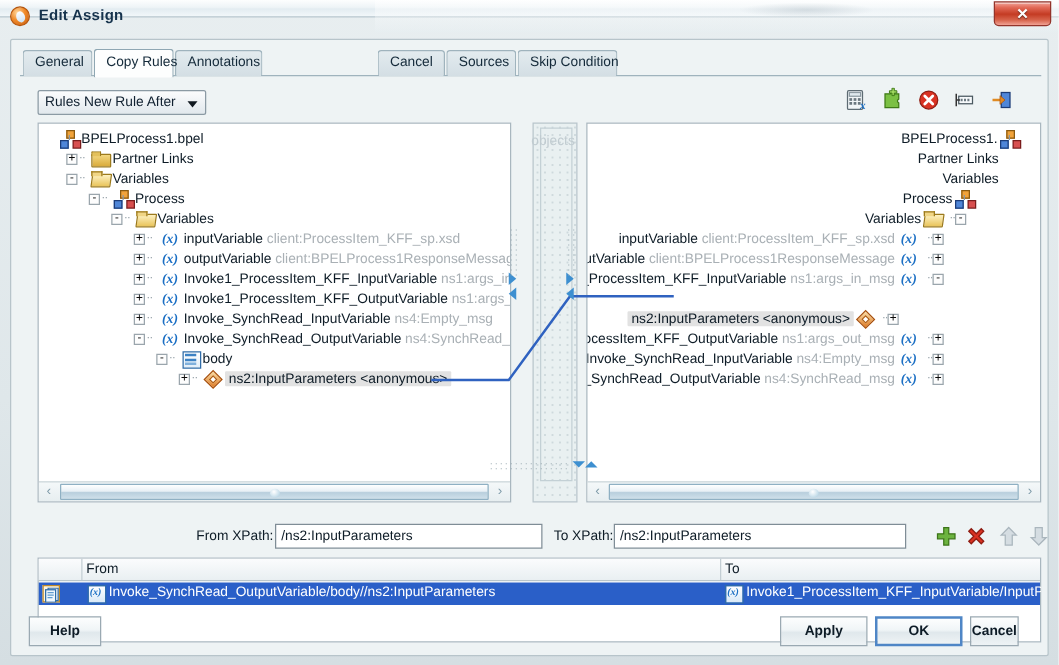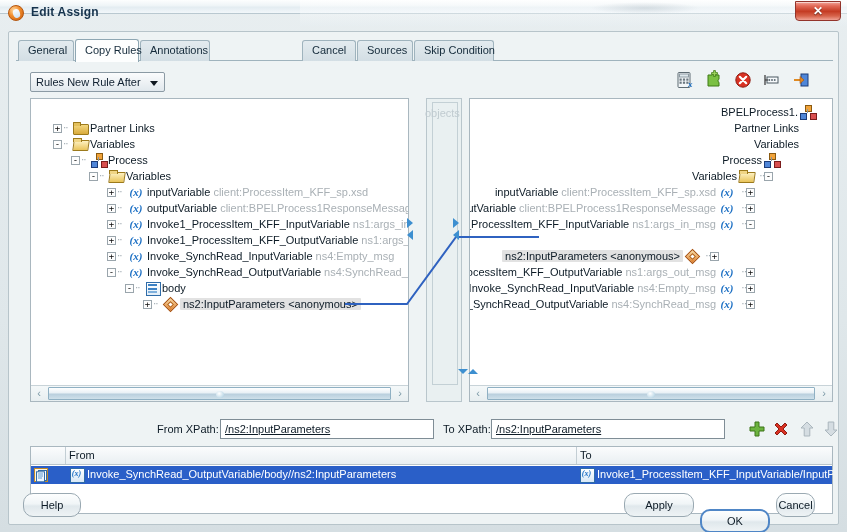--- a/index.html
+++ b/index.html
@@ -298,21 +298,21 @@
   .copycombo .caret2 {
     position: absolute; right: 7px; top: 9px; width: 0; height: 0;
     border-left: 4px solid transparent; border-right: 4px solid transparent;
     border-top: 5px solid #101820;
   }
 
   .fieldlabel { position: absolute; top: 391px; font-size: 11px; color: #0d1b26; }
   .textfield {
     position: absolute; top: 387px; height: 20px;
     background: #ffffff; border: 1px solid #7f8d96;
-    font-size: 11px; color: #0d1b26; padding: 3px 0 0 4px; text-decoration: underline;
+    font-size: 11px; color: #0d1b26; padding: 3px 0 0 4px;
   }
 
   .xp-icons { position:absolute; top:387px; left:738px; width:90px; height:20px; }
   .xpi { position:absolute; top:0; width:20px; height:20px; }
 
   
   .table {
     position: absolute; left: 21px; top: 414px; width: 803px; height: 68px;
     background: #ffffff; border: 1px solid #a9b7bf;
   }
@@ -339,24 +339,24 @@
   .xicon:after{
     content:"(x)"; position:absolute; left:0; top:-1px; width:13px;
     font-size:8px; font-style:italic; font-weight:bold; color:#1b6fc4;
     text-align:center; line-height:14px; font-family:"Liberation Serif", serif;
   }
 
   
   .btn {
     position: absolute; height: 24px;
     background: linear-gradient(180deg,#fdfefe 0%, #f0f5f7 45%, #e0e8ec 55%, #eef3f5 100%);
-    border: 1px solid #9aa9b2; border-radius: 10px;
-    font-size: 11px; color: #0d1b26; text-align: center; line-height: 22px;
-  }
-  .btn.default { border: 2px solid #4f86c6; line-height: 20px; margin-top: 16px; }
+    border: 1px solid #9aa9b2; border-radius: 0;
+    font-size: 11px; color: #0d1b26; text-align: center; line-height: 22px; font-weight: bold;
+  }
+  .btn.default { border: 2px solid #4f86c6; line-height: 20px; }
 </style>
 </head>
 <body>
 
 <div id="app">
 
   <div class="titlebar">
     <div class="tb-glass"></div>
     <div class="app-icon"></div>
     <div class="title-text">Edit Assign</div>
@@ -423,20 +423,21 @@
           <rect x="10" y="4" width="7" height="12" fill="#4f86d8" stroke="#1c3c78"></rect>
           <path d="M3 10h8" stroke="#e08a22" stroke-width="2"></path>
           <path d="M9 6.5l4 3.5-4 3.5z" fill="#e08a22" stroke="#a8500c" stroke-width=".6"></path>
         </svg>
       </div>
     </div>
 
     <div class="panel panel-left">
       <div class="panel-inner">
         <div class="tree-area" id="lefttree">
+            <div class="row left" style="top: 4px; left: 4px;"><span style="display: inline-block; width: 11px;"></span><span class="ico ico-proc"><i></i></span><span class="txt"><span class="lbl">BPELProcess1.bpel</span></span></div>
             <div class="row left" style="top: 20px; left: 22px;"><span class="tg">+</span><span class="dots">··</span><span class="ico ico-folder"></span><span class="txt"><span class="lbl">Partner Links</span></span></div>
             <div class="row left" style="top: 36px; left: 22px;"><span class="tg">-</span><span class="dots">··</span><span class="ico ico-folder-open"></span><span class="txt"><span class="lbl">Variables</span></span></div>
             <div class="row left" style="top: 52px; left: 40px;"><span class="tg">-</span><span class="dots">··</span><span class="ico ico-proc"><i></i></span><span class="txt"><span class="lbl">Process</span></span></div>
             <div class="row left" style="top: 68px; left: 58px;"><span class="tg">-</span><span class="dots">··</span><span class="ico ico-folder-open"></span><span class="txt"><span class="lbl">Variables</span></span></div>
             <div class="row left" style="top: 84px; left: 76px;"><span class="tg">+</span><span class="dots">··</span><span class="ico ico-x">(x)</span><span class="txt"><span class="lbl">inputVariable</span><span class="type">client:ProcessItem_KFF_sp.xsd</span></span></div>
             <div class="row left" style="top: 100px; left: 76px;"><span class="tg">+</span><span class="dots">··</span><span class="ico ico-x">(x)</span><span class="txt"><span class="lbl">outputVariable</span><span class="type">client:BPELProcess1ResponseMessage</span></span></div>
             <div class="row left" style="top: 116px; left: 76px;"><span class="tg">+</span><span class="dots">··</span><span class="ico ico-x">(x)</span><span class="txt"><span class="lbl">Invoke1_ProcessItem_KFF_InputVariable</span><span class="type">ns1:args_in_msg</span></span></div>
             <div class="row left" style="top: 132px; left: 76px;"><span class="tg">+</span><span class="dots">··</span><span class="ico ico-x">(x)</span><span class="txt"><span class="lbl">Invoke1_ProcessItem_KFF_OutputVariable</span><span class="type">ns1:args_out_msg</span></span></div>
             <div class="row left" style="top: 148px; left: 76px;"><span class="tg">+</span><span class="dots">··</span><span class="ico ico-x">(x)</span><span class="txt"><span class="lbl">Invoke_SynchRead_InputVariable</span><span class="type">ns4:Empty_msg</span></span></div>
             <div class="row left" style="top: 164px; left: 76px;"><span class="tg">-</span><span class="dots">··</span><span class="ico ico-x">(x)</span><span class="txt"><span class="lbl">Invoke_SynchRead_OutputVariable</span><span class="type">ns4:SynchRead_msg</span></span></div>

